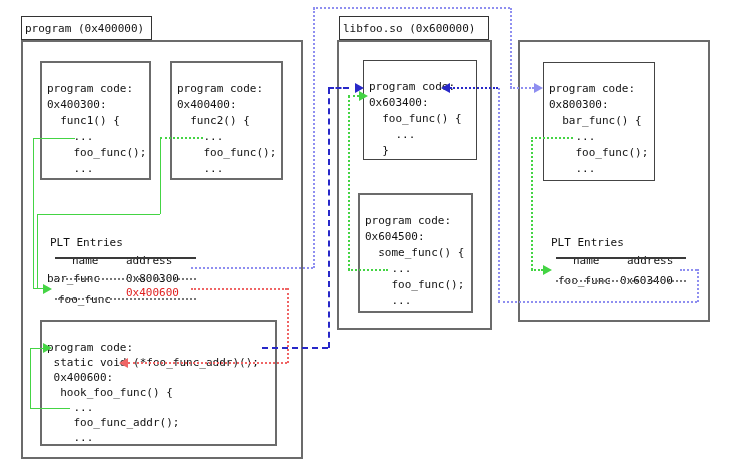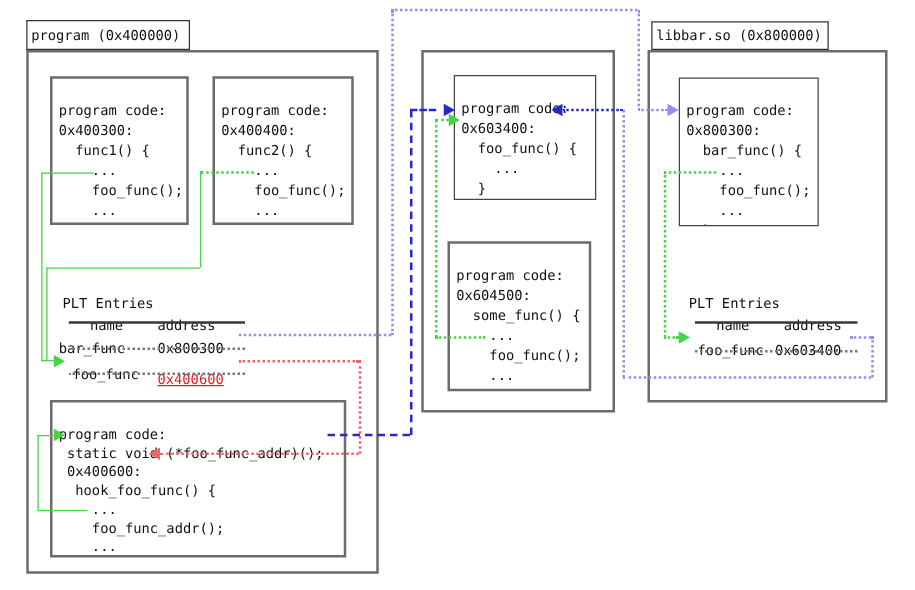--- a/index.html
+++ b/index.html
@@ -23,21 +23,21 @@
 </head>
 <body>
 
 <div id="canvas">
 
   <div class="outer" style="left:21px;top:40px;width:282px;height:419px"></div>
   <div class="outer" style="left:337px;top:40px;width:155px;height:290px"></div>
   <div class="outer" style="left:518px;top:40px;width:192px;height:282px"></div>
 
   <div class="grouplabel" style="left:21px;top:16px;width:131px;height:24px">program (0x400000)</div>
-  <div class="grouplabel" style="left:521px;top:17px;width:142px;height:23px">libbar.so (0x800000)</div>
+  <div class="grouplabel" style="left:339px;top:16px;width:150px;height:24px">libfoo.so (0x600000)</div>
 
   <pre class="code" style="left:40px;top:61px;width:111px;height:119px">program code:
 0x400300:
   func1() {
     ...
     foo_func();
     ...
   }</pre>
   <pre class="code" style="left:170px;top:61px;width:113px;height:119px">program code:
 0x400400:
@@ -75,21 +75,21 @@
   }</pre>
 
   <div class="t" style="left:50px;top:225px">PLT Entries</div>
   <div class="t" style="left:72px;top:243px">name</div>
   <div class="t" style="left:126px;top:243px">address</div>
   <div class="sep-solid" style="left:55px;top:257px;width:141px"></div>
   <div class="t" style="left:47px;top:261px">bar_func</div>
   <div class="t" style="left:126px;top:261px">0x800300</div>
   <div class="sep-dot" style="left:55px;top:278px;width:141px"></div>
   <div class="t" style="left:58px;top:282px">foo_func</div>
-  <div class="t" style="left: 126px; top: 286px; color: rgb(224, 32, 32); text-decoration: underline;">0x400600</div>
+  <div class="t" style="left: 126px; top: 275px; color: rgb(224, 32, 32);">0x400600</div>
   <div class="sep-dot" style="left:55px;top:298px;width:141px"></div>
 
   <div class="t" style="left:551px;top:225px">PLT Entries</div>
   <div class="t" style="left:573px;top:243px">name</div>
   <div class="t" style="left:627px;top:243px">address</div>
   <div class="sep-solid" style="left:556px;top:257px;width:130px"></div>
   <div class="t" style="left:558px;top:263px">foo_func</div>
   <div class="t" style="left:620px;top:263px">0x603400</div>
   <div class="sep-dot" style="left:556px;top:280px;width:130px"></div>
 

